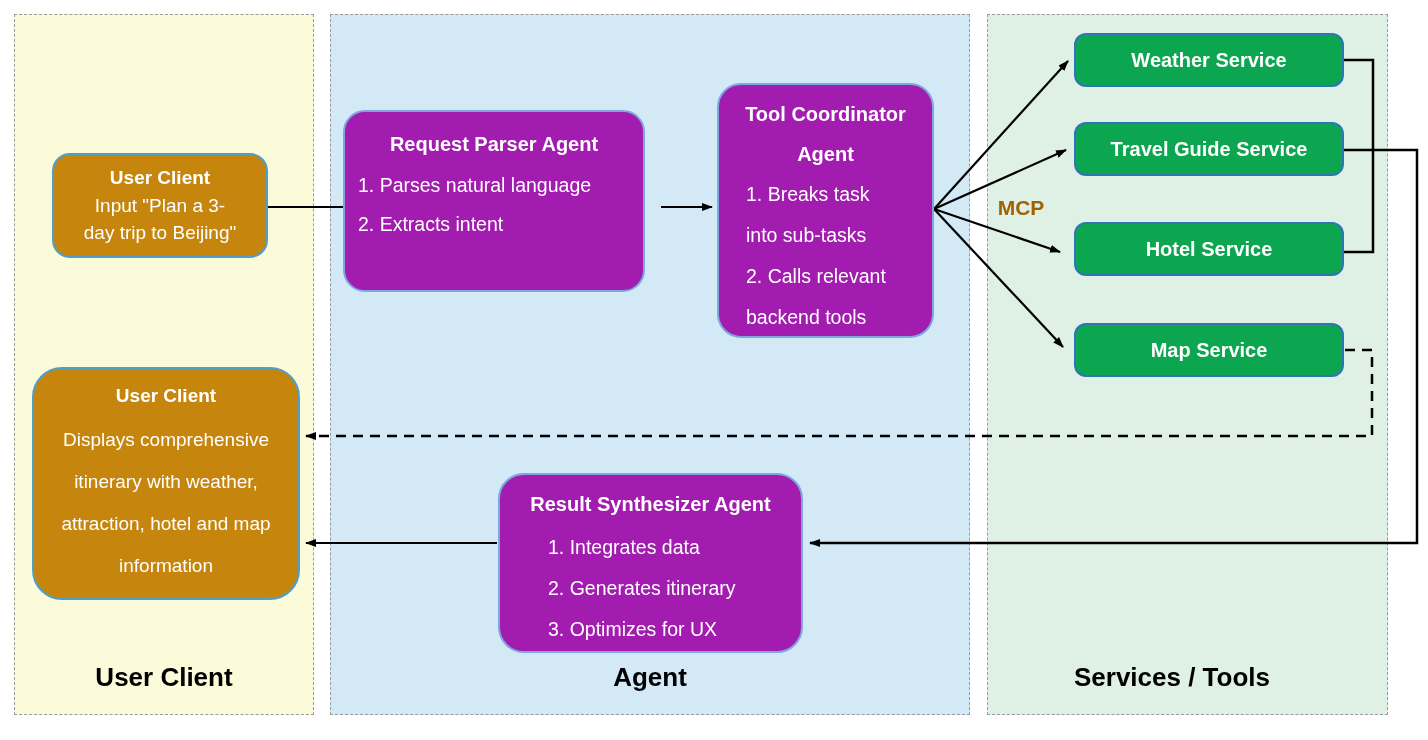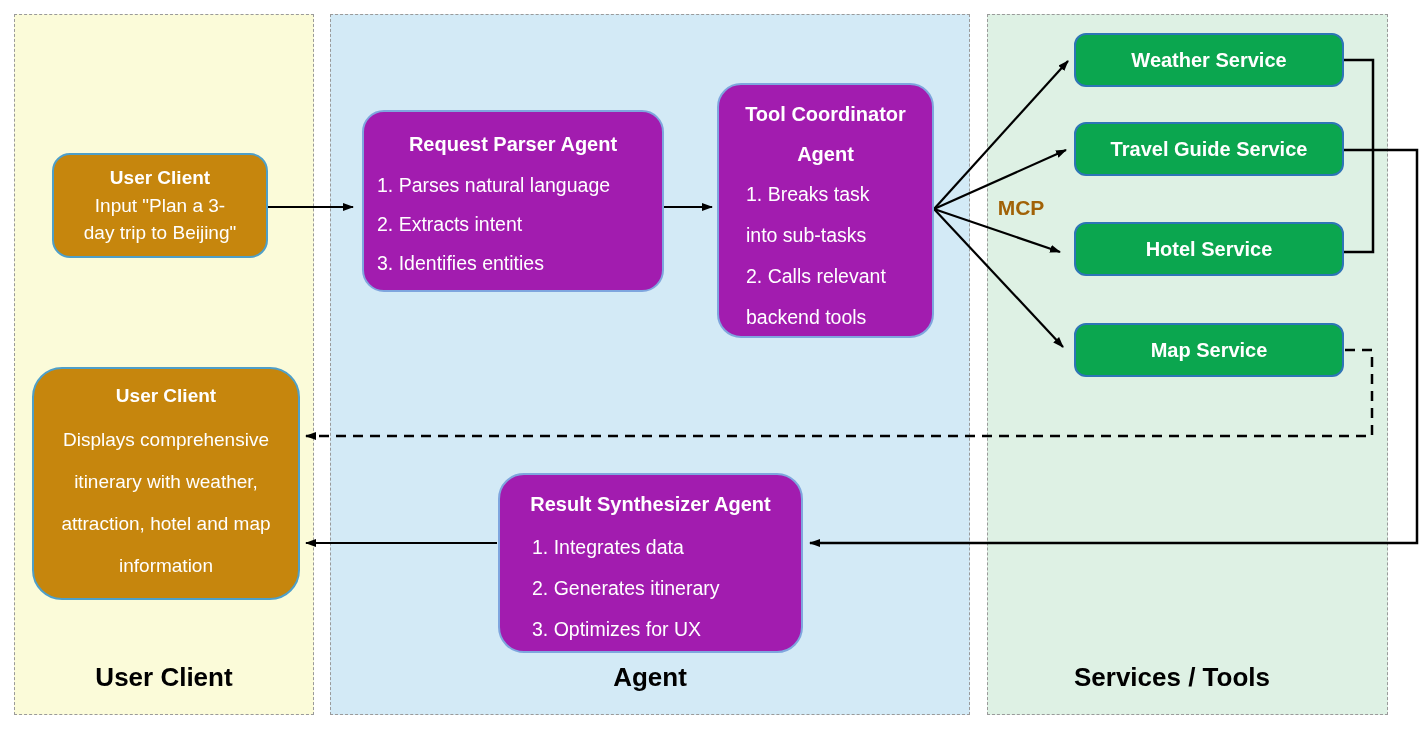--- a/index.html
+++ b/index.html
@@ -38,29 +38,29 @@
             font-size:19px; line-height:27.5px; }
   .uc-bottom { left:32px; top:367px; width:268px; height:233px; border-radius:30px;
             font-size:19px; }
   .uc-bottom .node-title { line-height:30px; margin-bottom:8px; }
   .uc-bottom .line { line-height:42px; }
   .node-title { font-weight:bold; }
 
   .agent-node {
     background:#a21caf; border:2px solid #7fa6de; font-size:19.5px;
   }
-  .rp { left:362px; top:110px; width:302px; height:182px; border-radius:22px; padding-top:19px; }
+  .rp { left:343px; top:110px; width:302px; height:182px; border-radius:22px; padding-top:19px; }
   .rp .node-title { text-align:center; font-size:20px; line-height:26px; margin-bottom:9px; }
   .rp .item { padding-left:13px; line-height:39px; }
   .tc { left:717px; top:83px; width:217px; height:255px; border-radius:24px; padding-top:9px; }
   .tc .title-line { text-align:center; font-size:20px; font-weight:bold; line-height:40px; }
   .tc .item { padding-left:27px; line-height:41px; }
   .rs { left:498px; top:453px; width:305px; height:180px; border-radius:26px; padding-top:16px;margin-top:20px; }
   .rs .node-title { text-align:center; font-size:20px; line-height:26px; margin-bottom:10px; }
-  .rs .item { padding-left:32px; line-height:41px; }
+  .rs .item { padding-left:48px; line-height:41px; }
 
   .service-node {
     left:1074px; width:270px; height:54px; border-radius:12px;
     background:#0ba64f; border:2px solid #2e75b6;
     display:flex; align-items:center; justify-content:center;
     font-size:20px; font-weight:bold; text-align:center;
   }
   .svc-weather { top:33px;  }
   .svc-travel  { top:122px; }
   .svc-hotel   { top:222px; }
@@ -112,21 +112,20 @@
     <div class="line">Displays comprehensive</div>
     <div class="line">itinerary with weather,</div>
     <div class="line">attraction, hotel and map</div>
     <div class="line">information</div>
   </div>
 
   <div class="node agent-node rp">
     <div class="node-title">Request Parser Agent</div>
     <div class="item">1. Parses natural language</div>
     <div class="item">2. Extracts intent</div>
-    <div class="item">3. Identifies entities</div>
   </div>
 
   <div class="node agent-node tc">
     <div class="title-line">Tool Coordinator</div>
     <div class="title-line">Agent</div>
     <div class="item">1. Breaks task</div>
     <div class="item">into sub-tasks</div>
     <div class="item">2. Calls relevant</div>
     <div class="item">backend tools</div>
   </div>

